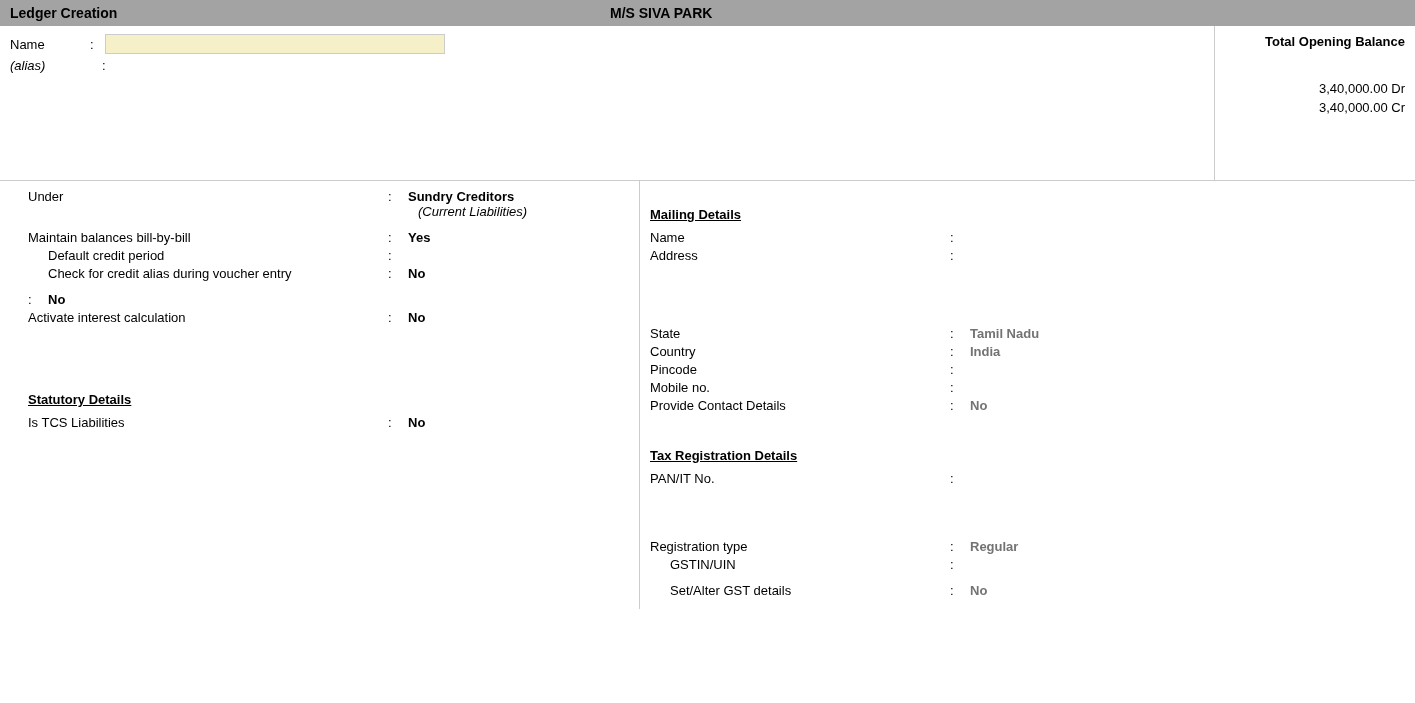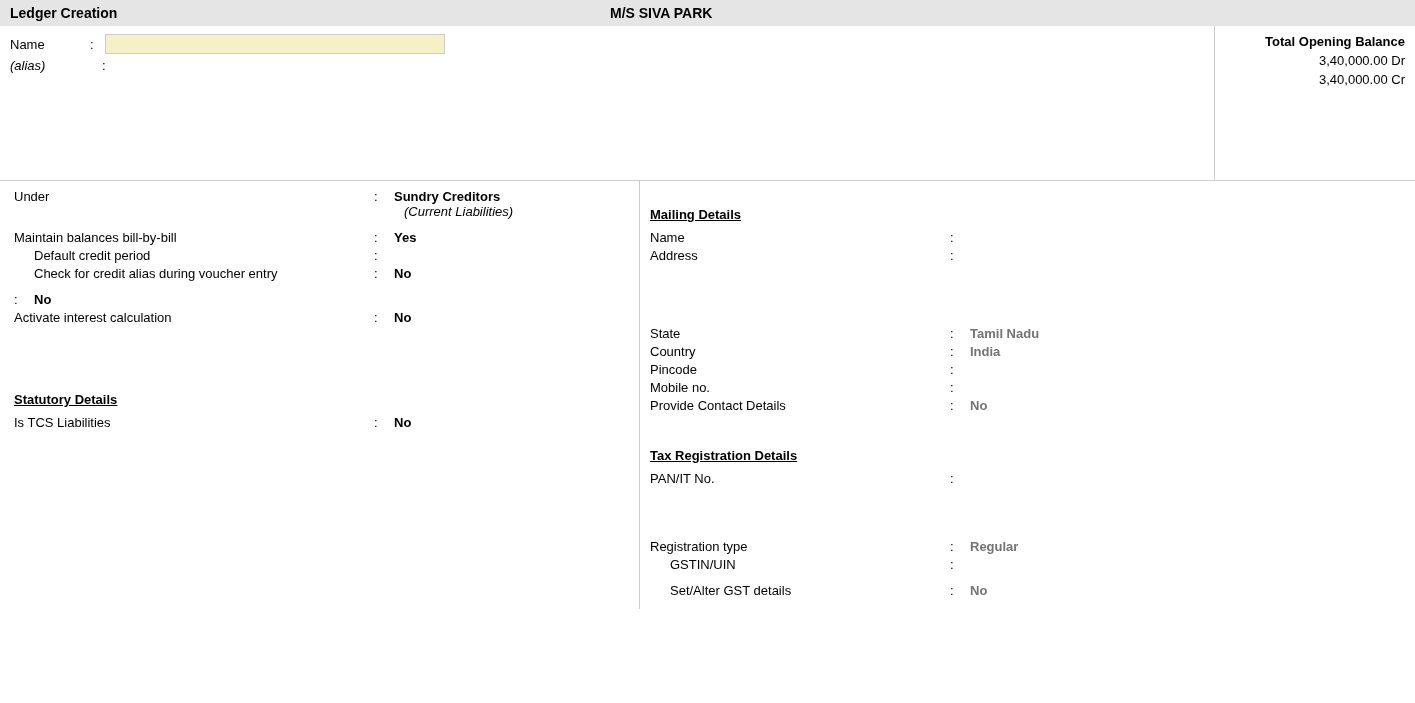--- a/index.html
+++ b/index.html
@@ -1,19 +1,19 @@
 <!DOCTYPE html>
 <html><head>
   <meta charset="utf-8">
   <style>
     * { margin: 0; padding: 0; box-sizing: border-box; }
     body { font-family: Arial, sans-serif; font-size: 13px; background: #fff; color: #000; }
 
     .header-bar {
-      background: #e5e5e5;
+      background: #a3a3a3;
       display: flex;
       align-items: center;
       justify-content: space-between;
       padding: 4px 10px;
       height: 26px;
     }
     .header-bar .title-left {
       font-weight: bold;
       font-size: 14px;
       color: #000;
@@ -59,36 +59,36 @@
       background: #f5f0c8;
       border: 1px solid #ccc;
       height: 20px;
       width: 340px;
       outline: none;
     }
 
     .total-opening-label {
       font-weight: bold;
       font-size: 13px;
-      margin-bottom: 4px;
+      margin-bottom: 32px;
     }
     .balance-value {
       font-size: 13px;
       margin-bottom: 4px;
       color: #000;
     }
 
     .main-content {
       display: flex;
     }
 
     .left-panel {
       width: 640px;
       border-right: 1px solid #ccc;
-      padding: 8px 14px;
+      padding: 8px 28px;
     }
 
     .right-panel {
       flex: 1;
       padding: 8px 10px;
     }
 
     .section-title {
       font-weight: bold;
       text-decoration: underline;

